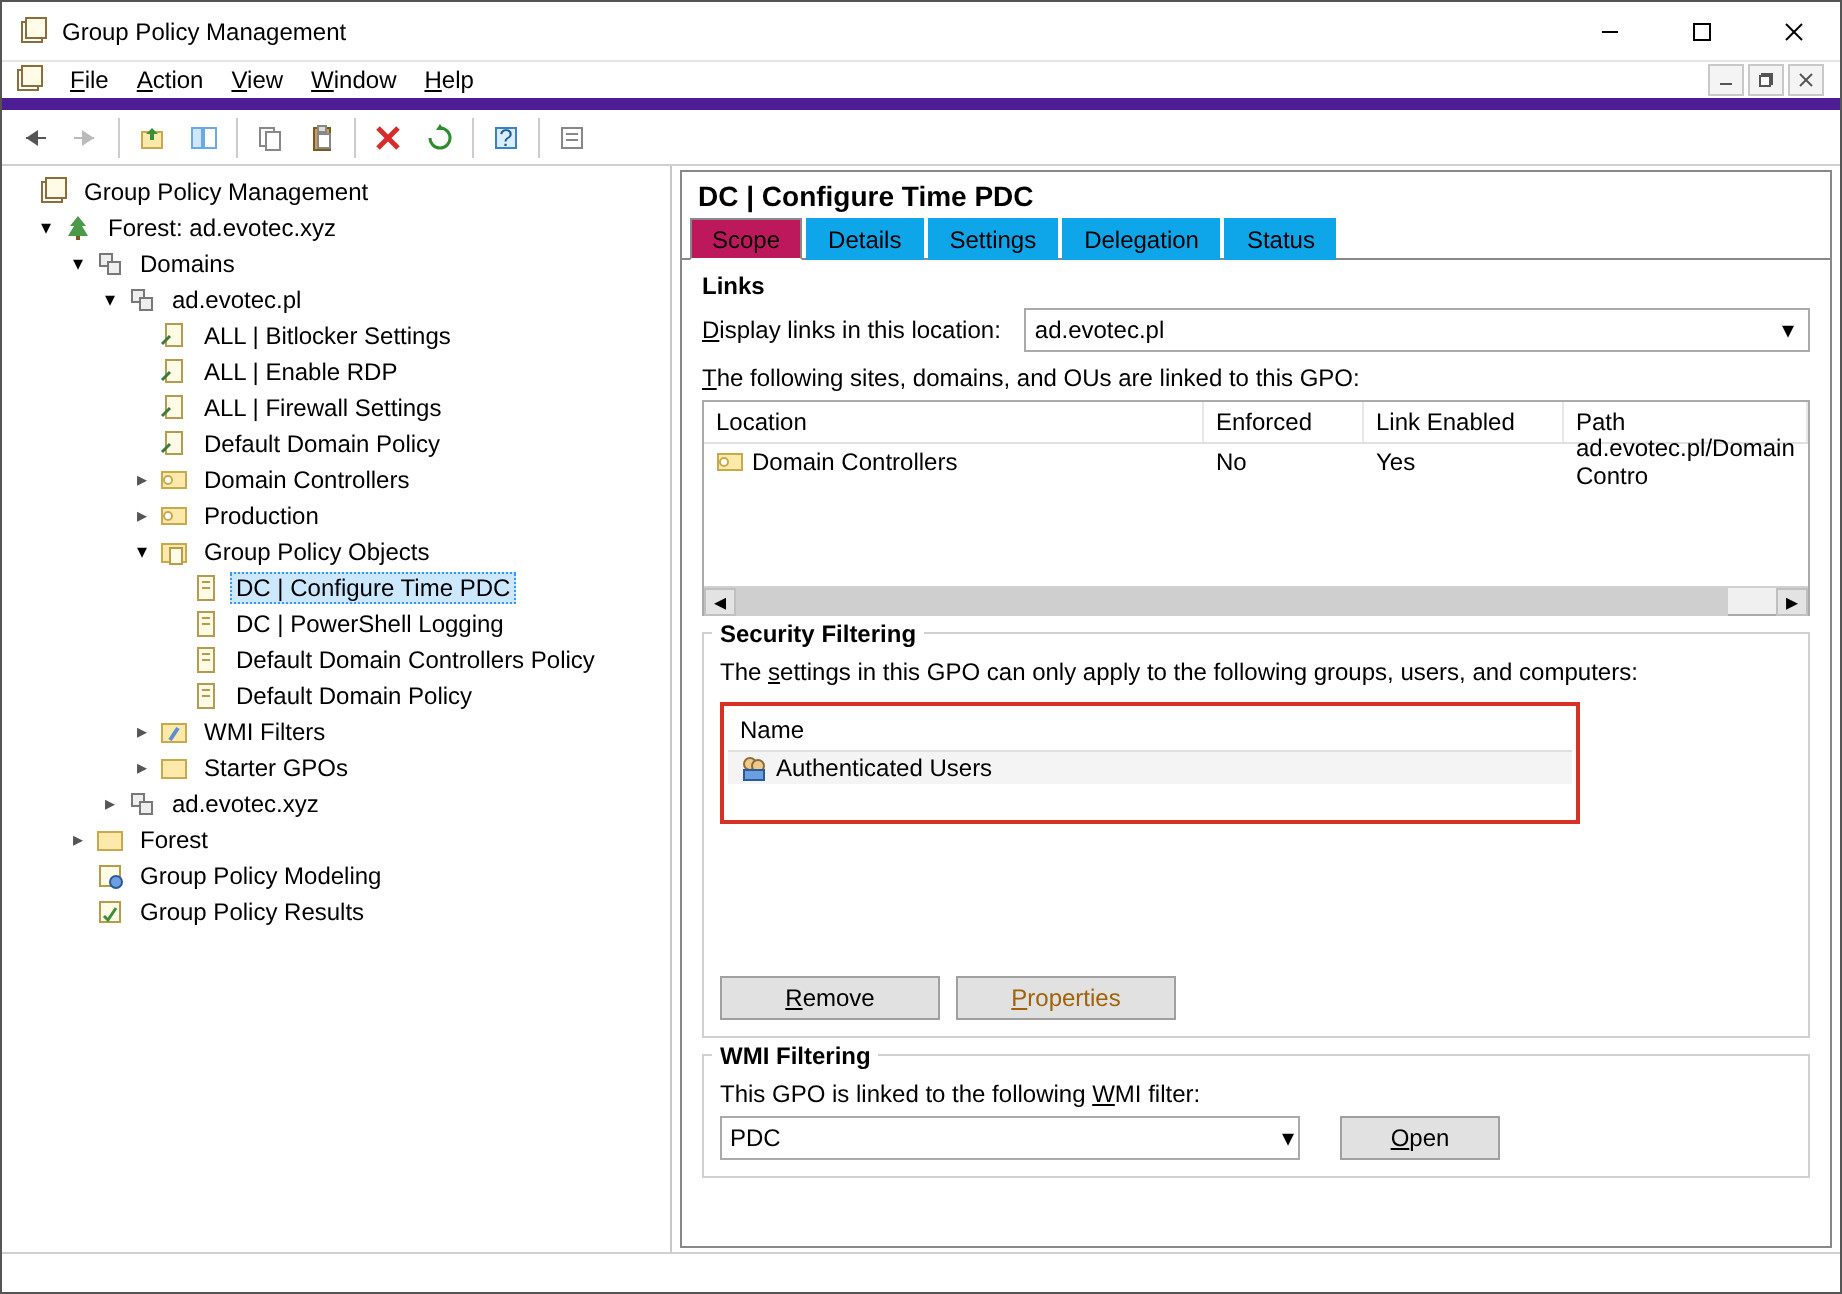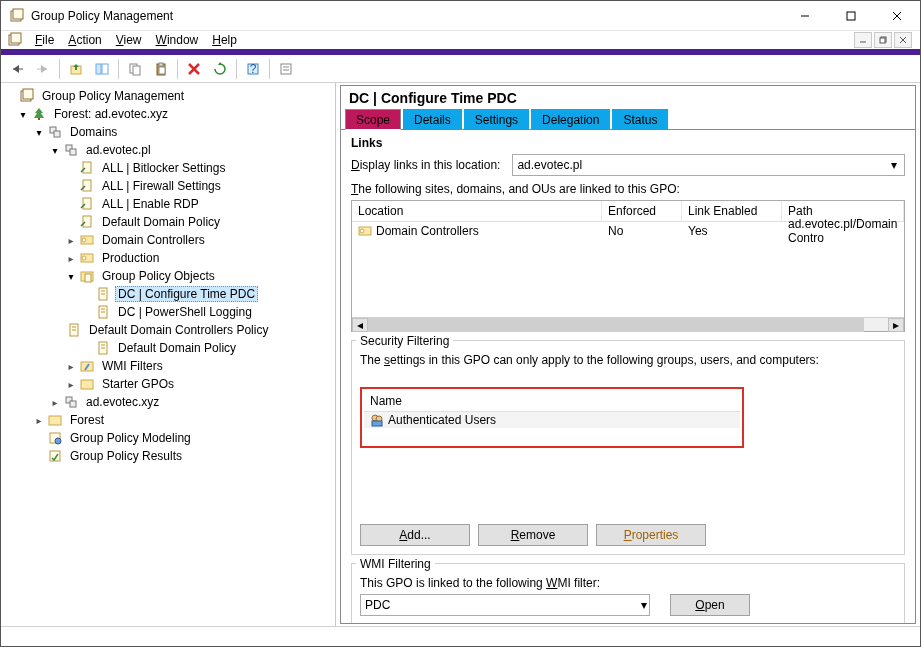--- a/index.html
+++ b/index.html
@@ -36,21 +36,21 @@
 .node-label { padding: 1px 3px; }
 .node-label.selected { background: #cce8ff; border: 1px dotted #3399ff; padding: 0 2px; }
 
 .detail-header { font-weight: bold; font-size: 14px; padding: 4px 8px 2px; }
 .tabs { display: flex; border-bottom: 1px solid #888; padding: 0 4px; }
 .tab { padding: 3px 10px 2px; border: 1px solid transparent; border-bottom: none; margin-right: 2px; position: relative; top: 1px; background: #0ea5e9; }
 .tab.active { background: #be185d; border-color: #888; border-bottom: 1px solid #fff; }
 
 .panel-body { flex: 1; padding: 6px 10px; display: flex; flex-direction: column; gap: 8px; overflow: auto; }
 .group { border: 1px solid #d0d0d0; padding: 4px 8px 8px; position: relative; }
-.group-title { font-weight: normal; position: relative; top: -11px; background: #fff; display: inline-block; padding: 0 4px; margin-left: -4px; }
+.group-title { font-weight: bold; position: relative; top: -11px; background: #fff; display: inline-block; padding: 0 4px; margin-left: -4px; }
 .group-content { margin-top: -6px; }
 
 .row { display: flex; align-items: center; gap: 12px; }
 .dropdown { flex: 1; height: 22px; border: 1px solid #aaa; display: flex; align-items: center; padding: 0 4px; background: #fff; position: relative; }
 .dropdown .dd-arrow { position: absolute; right: 2px; top: 2px; width: 16px; height: 16px; display: flex; align-items: center; justify-content: center; }
 
 .listview { border: 1px solid #aaa; background: #fff; }
 .lv-head { display: flex; background: #fff; border-bottom: 1px solid #e0e0e0; }
 .lv-col { padding: 3px 6px; border-right: 1px solid #e8e8e8; }
 .lv-row { display: flex; align-items: center; height: 18px; }
@@ -261,30 +261,30 @@
             </span>
           <span class="node-label">ALL | Bitlocker Settings</span>
         </div>
         <div class="node" style="padding-left:78px">
           <span class="tic">
               <svg width="16" height="16">
                 <rect x="4" y="2" width="8" height="11" fill="#fffbe6" stroke="#b69b4c"></rect>
                 <path d="M2 12 L6 8" stroke="#3a7a3a" stroke-width="1.5"></path>
               </svg>
             </span>
-          <span class="node-label">ALL | Firewall Settings</span>
+          <span class="node-label">ALL | Enable RDP</span>
         </div>
         <div class="node" style="padding-left:78px">
           <span class="tic">
               <svg width="16" height="16">
                 <rect x="4" y="2" width="8" height="11" fill="#fffbe6" stroke="#b69b4c"></rect>
                 <path d="M2 12 L6 8" stroke="#3a7a3a" stroke-width="1.5"></path>
               </svg>
             </span>
-          <span class="node-label">ALL | Enable RDP</span>
+          <span class="node-label">ALL | Firewall Settings</span>
         </div>
         <div class="node" style="padding-left:78px">
           <span class="tic">
               <svg width="16" height="16">
                 <rect x="4" y="2" width="8" height="11" fill="#fffbe6" stroke="#b69b4c"></rect>
                 <path d="M2 12 L6 8" stroke="#3a7a3a" stroke-width="1.5"></path>
               </svg>
             </span>
           <span class="node-label">Default Domain Policy</span>
         </div>
@@ -331,21 +331,21 @@
         <div class="node" style="padding-left:94px">
           <span class="tic">
               <svg width="16" height="16">
                 <rect x="4" y="2" width="8" height="12" fill="#fffbe6" stroke="#b69b4c"></rect>
                 <line x1="6" y1="5" x2="10" y2="5" stroke="#b69b4c"></line>
                 <line x1="6" y1="8" x2="10" y2="8" stroke="#b69b4c"></line>
               </svg>
             </span>
           <span class="node-label">DC | PowerShell Logging</span>
         </div>
-        <div class="node" style="padding-left:65px">
+        <div class="node" style="padding-left:94px">
           <span class="tic">
               <svg width="16" height="16">
                 <rect x="4" y="2" width="8" height="12" fill="#fffbe6" stroke="#b69b4c"></rect>
                 <line x1="6" y1="5" x2="10" y2="5" stroke="#b69b4c"></line>
                 <line x1="6" y1="8" x2="10" y2="8" stroke="#b69b4c"></line>
               </svg>
             </span>
           <span class="node-label">Default Domain Controllers Policy</span>
         </div>
         <div class="node" style="padding-left:94px">
@@ -433,21 +433,21 @@
         <div>
           <div style="font-weight:bold">Links</div>
           <div class="row" style="margin-top:4px">
             <span><u>D</u>isplay links in this location:</span>
             <div class="dropdown">
               <span>ad.evotec.pl</span>
               <span class="dd-arrow">▾</span>
             </div>
           </div>
           <div style="margin-top:6px"><u>T</u>he following sites, domains, and OUs are linked to this GPO:</div>
-          <div class="listview" style="margin-top:4px;height:132px;display:flex;flex-direction:column">
+          <div class="listview" style="margin-top:4px;height:108px;display:flex;flex-direction:column">
             <div class="lv-head">
               <div class="lv-col" style="width:250px">Location</div>
               <div class="lv-col" style="width:80px">Enforced</div>
               <div class="lv-col" style="width:100px">Link Enabled</div>
               <div class="lv-col" style="flex:1">Path</div>
             </div>
             <div class="lv-row">
               <div class="lv-col" style="width:250px">
                 <span>
                     <svg width="14" height="14">
@@ -467,42 +467,39 @@
               <div class="thumb"></div>
               <div class="sbtn" style="margin-left:auto">▸</div>
             </div>
           </div>
         </div>
 
         <div class="group">
           <span class="group-title">Security Filtering</span>
           <div class="group-content">
             <div>The <u>s</u>ettings in this GPO can only apply to the following groups, users, and computers:</div>
-            <div class="sec-highlight" style="margin-top:20px;width:384px">
+            <div class="sec-highlight" style="margin-top:8px;width:430px">
               <div class="sec-list" style="height:auto;border:none">
                 <div class="sec-head">Name</div>
                 <div class="sec-row">
                   <span>
                       <svg width="14" height="14">
                         <circle cx="5" cy="5" r="3" fill="#f0c98a" stroke="#8a6d3b"></circle>
                         <circle cx="9" cy="6" r="3" fill="#f0c98a" stroke="#8a6d3b"></circle>
                         <rect x="2" y="8" width="10" height="5" fill="#6aa0e0" stroke="#2a5a9a"></rect>
                       </svg>
                     </span>
                   <span>Authenticated Users</span>
                 </div>
                 <div style="height:16px"></div>
               </div>
             </div>
             <div style="height:70px"></div>
             <div class="btnrow">
               <div class="btn">
-                  <span><u>A</u>dd...</span>
-                </div>
-              <div class="btn">
                   <span><u>R</u>emove</span>
                 </div>
               <div class="btn disabled">
                   <span><u>P</u>roperties</span>
                 </div>
             </div>
           </div>
         </div>
 
         <div class="group">

